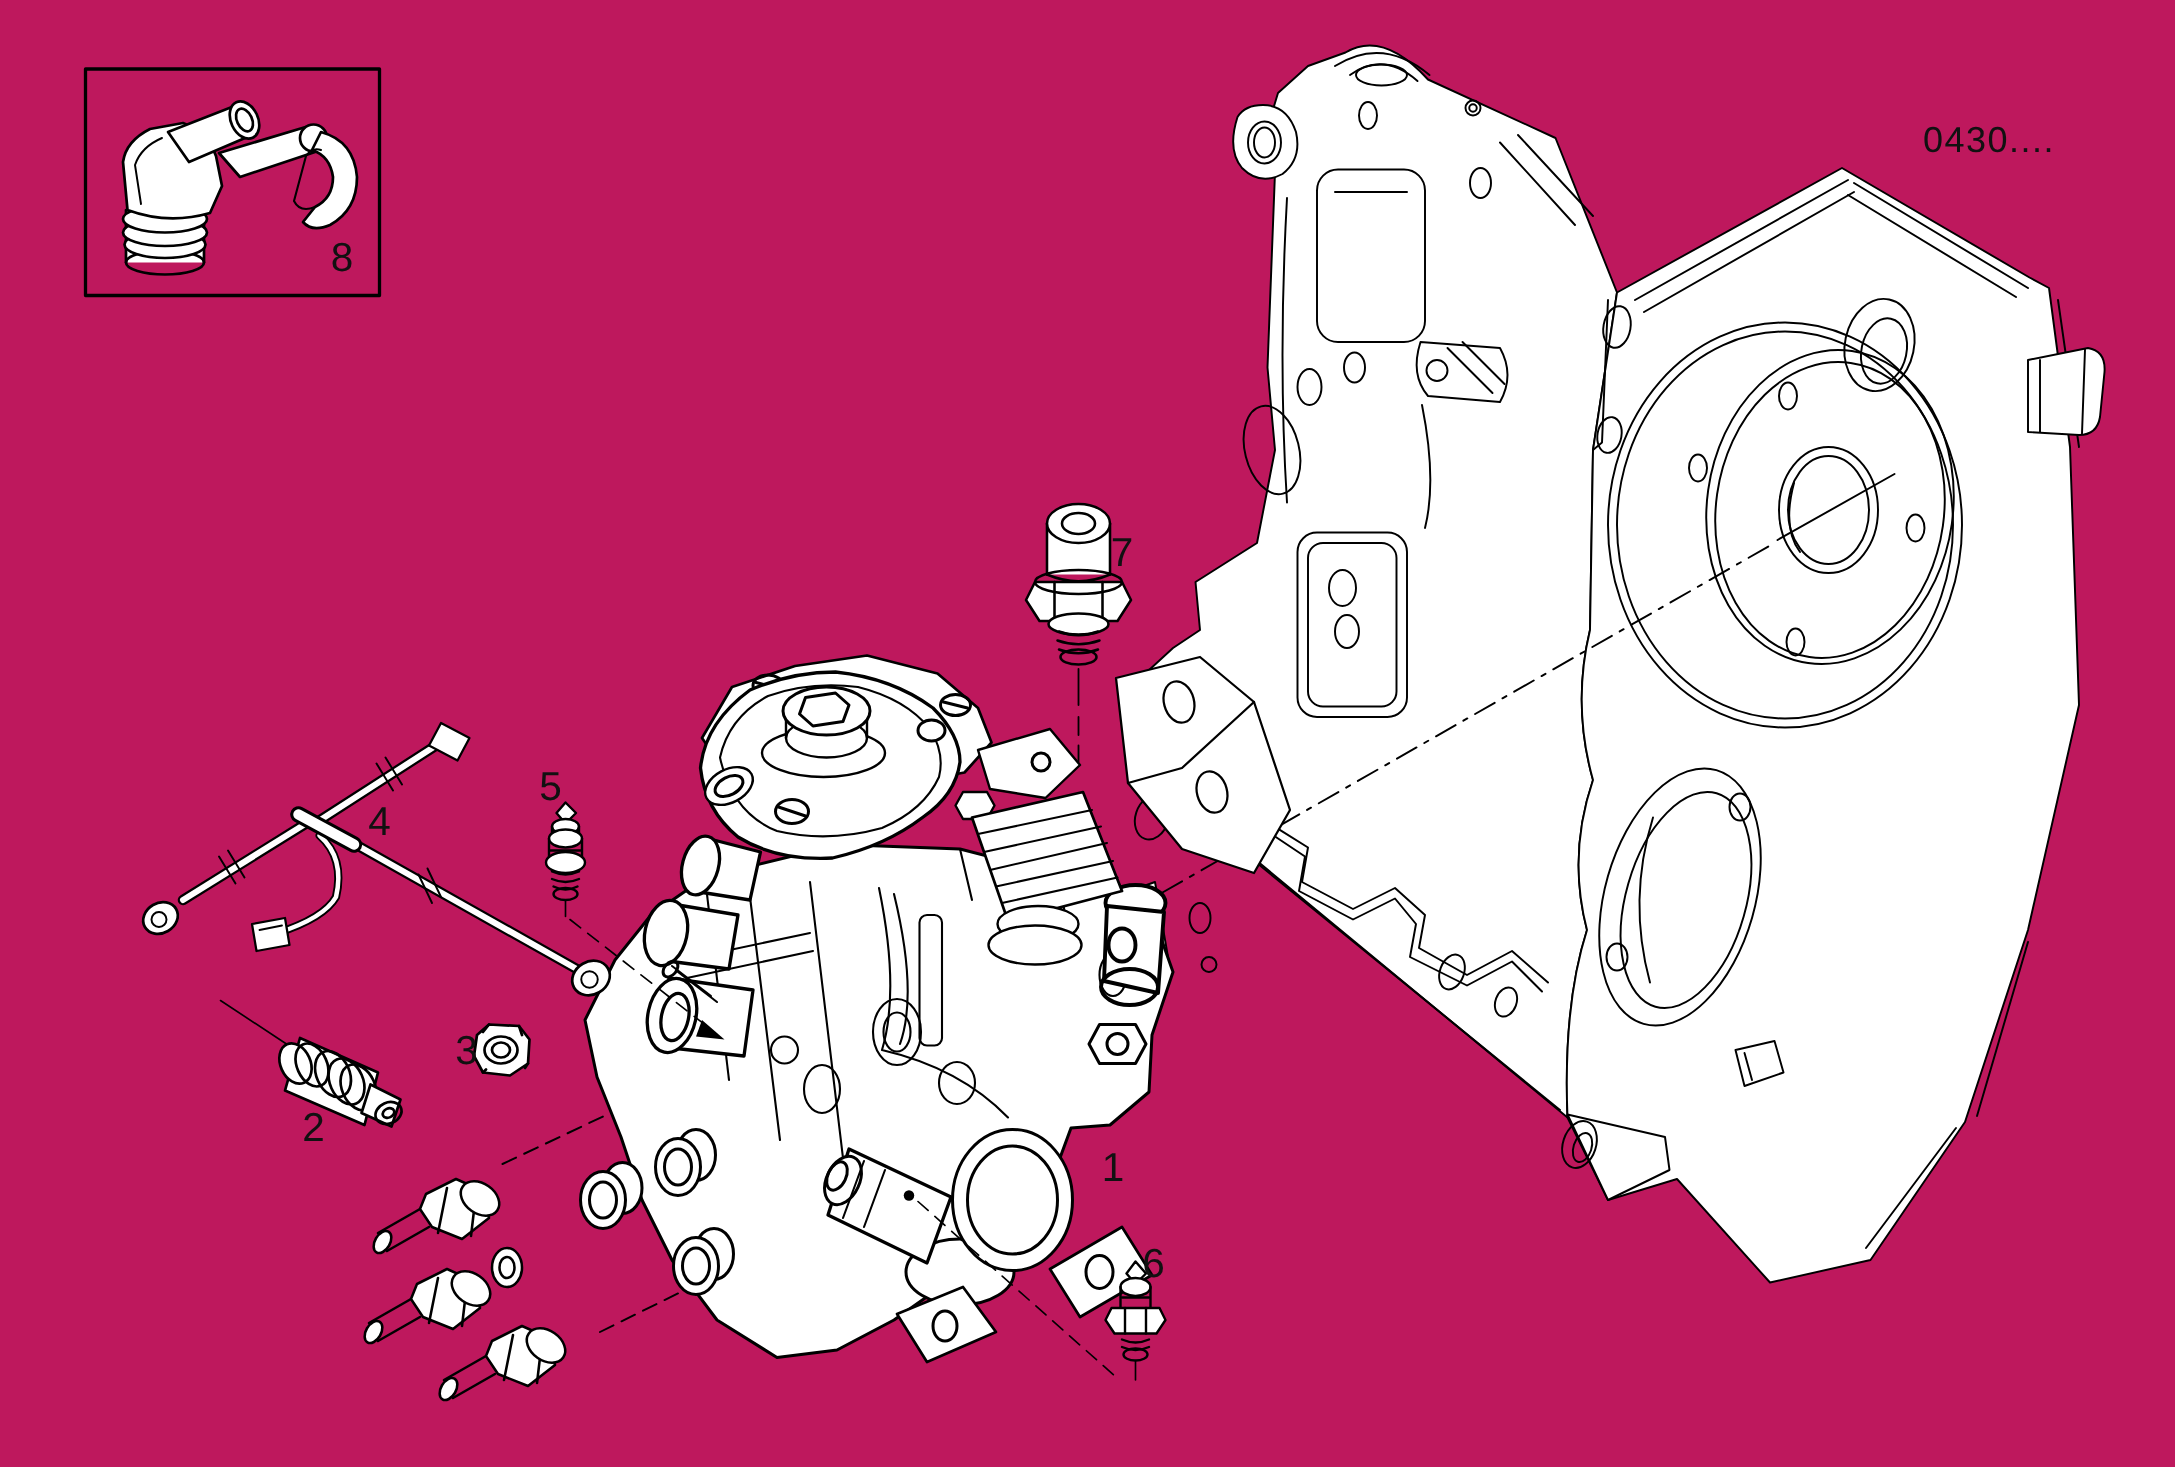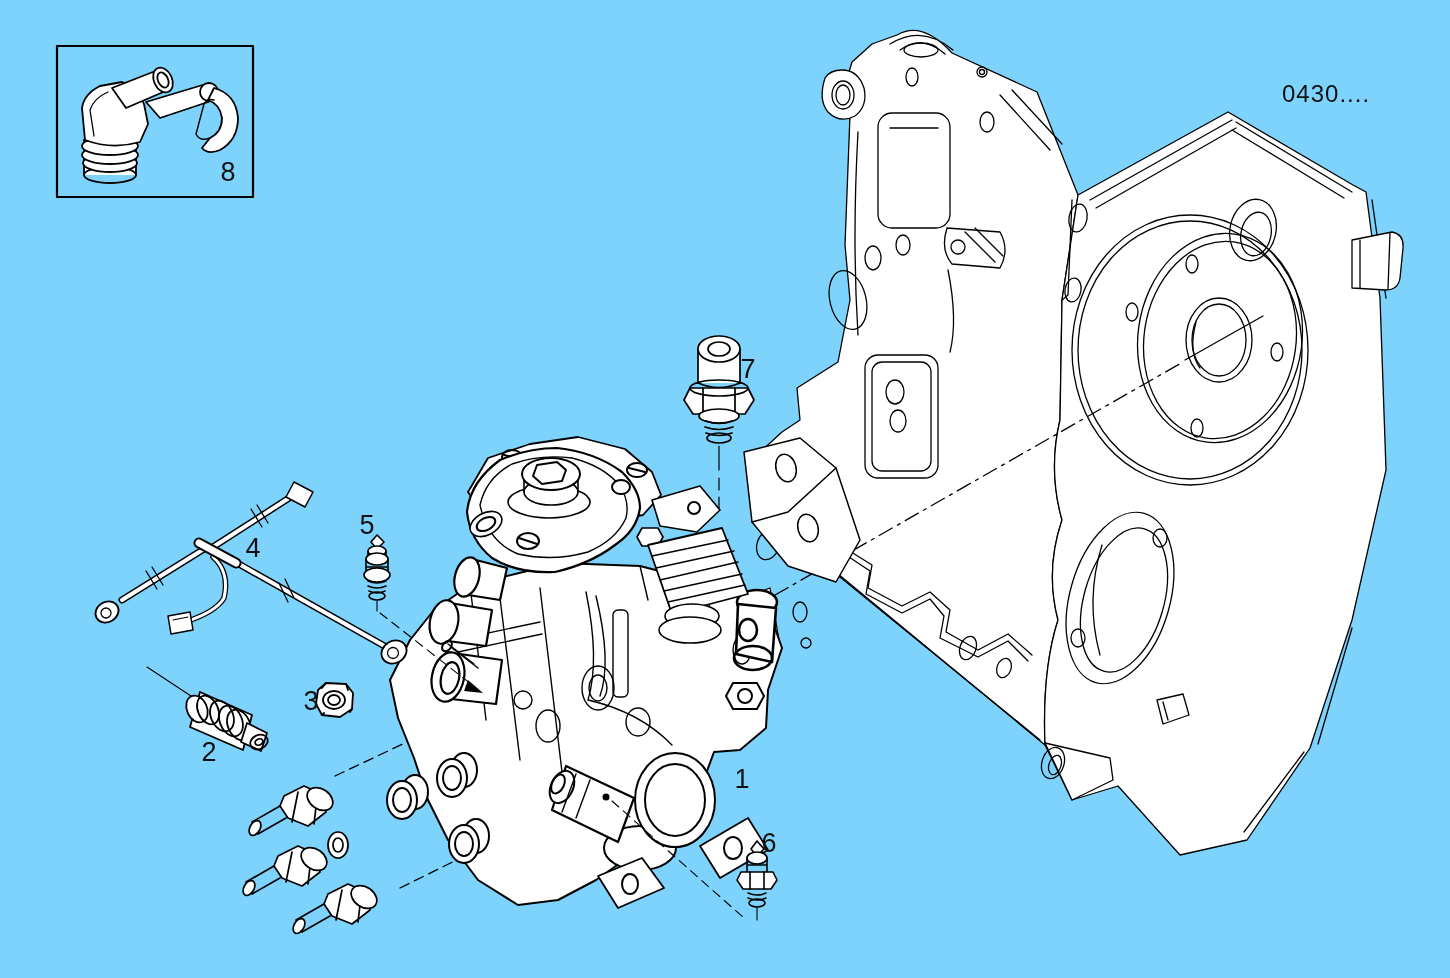--- a/index.html
+++ b/index.html
@@ -1,17 +1,17 @@
 <!DOCTYPE html>
 <html><head>
 <meta charset="utf-8">
 <style>
   html,body{margin:0;padding:0;background:#e8e8e8;font-family:"Liberation Sans",sans-serif;}
   .canvas{
-    position:relative;width:1450px;height:978px;background:#7dd3fc;overflow:hidden;
+    position:relative;width:1450px;height:978px;background:#be185d;overflow:hidden;
     margin:0 auto;
   }
   .canvas svg{position:absolute;left:0;top:0;width:1450px;height:978px;}
   .callout{
     position:absolute;transform:translate(-50%,-50%);
     font-family:"Liberation Sans",sans-serif;font-size:27px;color:#111;
     line-height:1;user-select:none;cursor:pointer;
   }
   .refcode{
     position:absolute;font-family:"Liberation Sans",sans-serif;font-size:24px;

